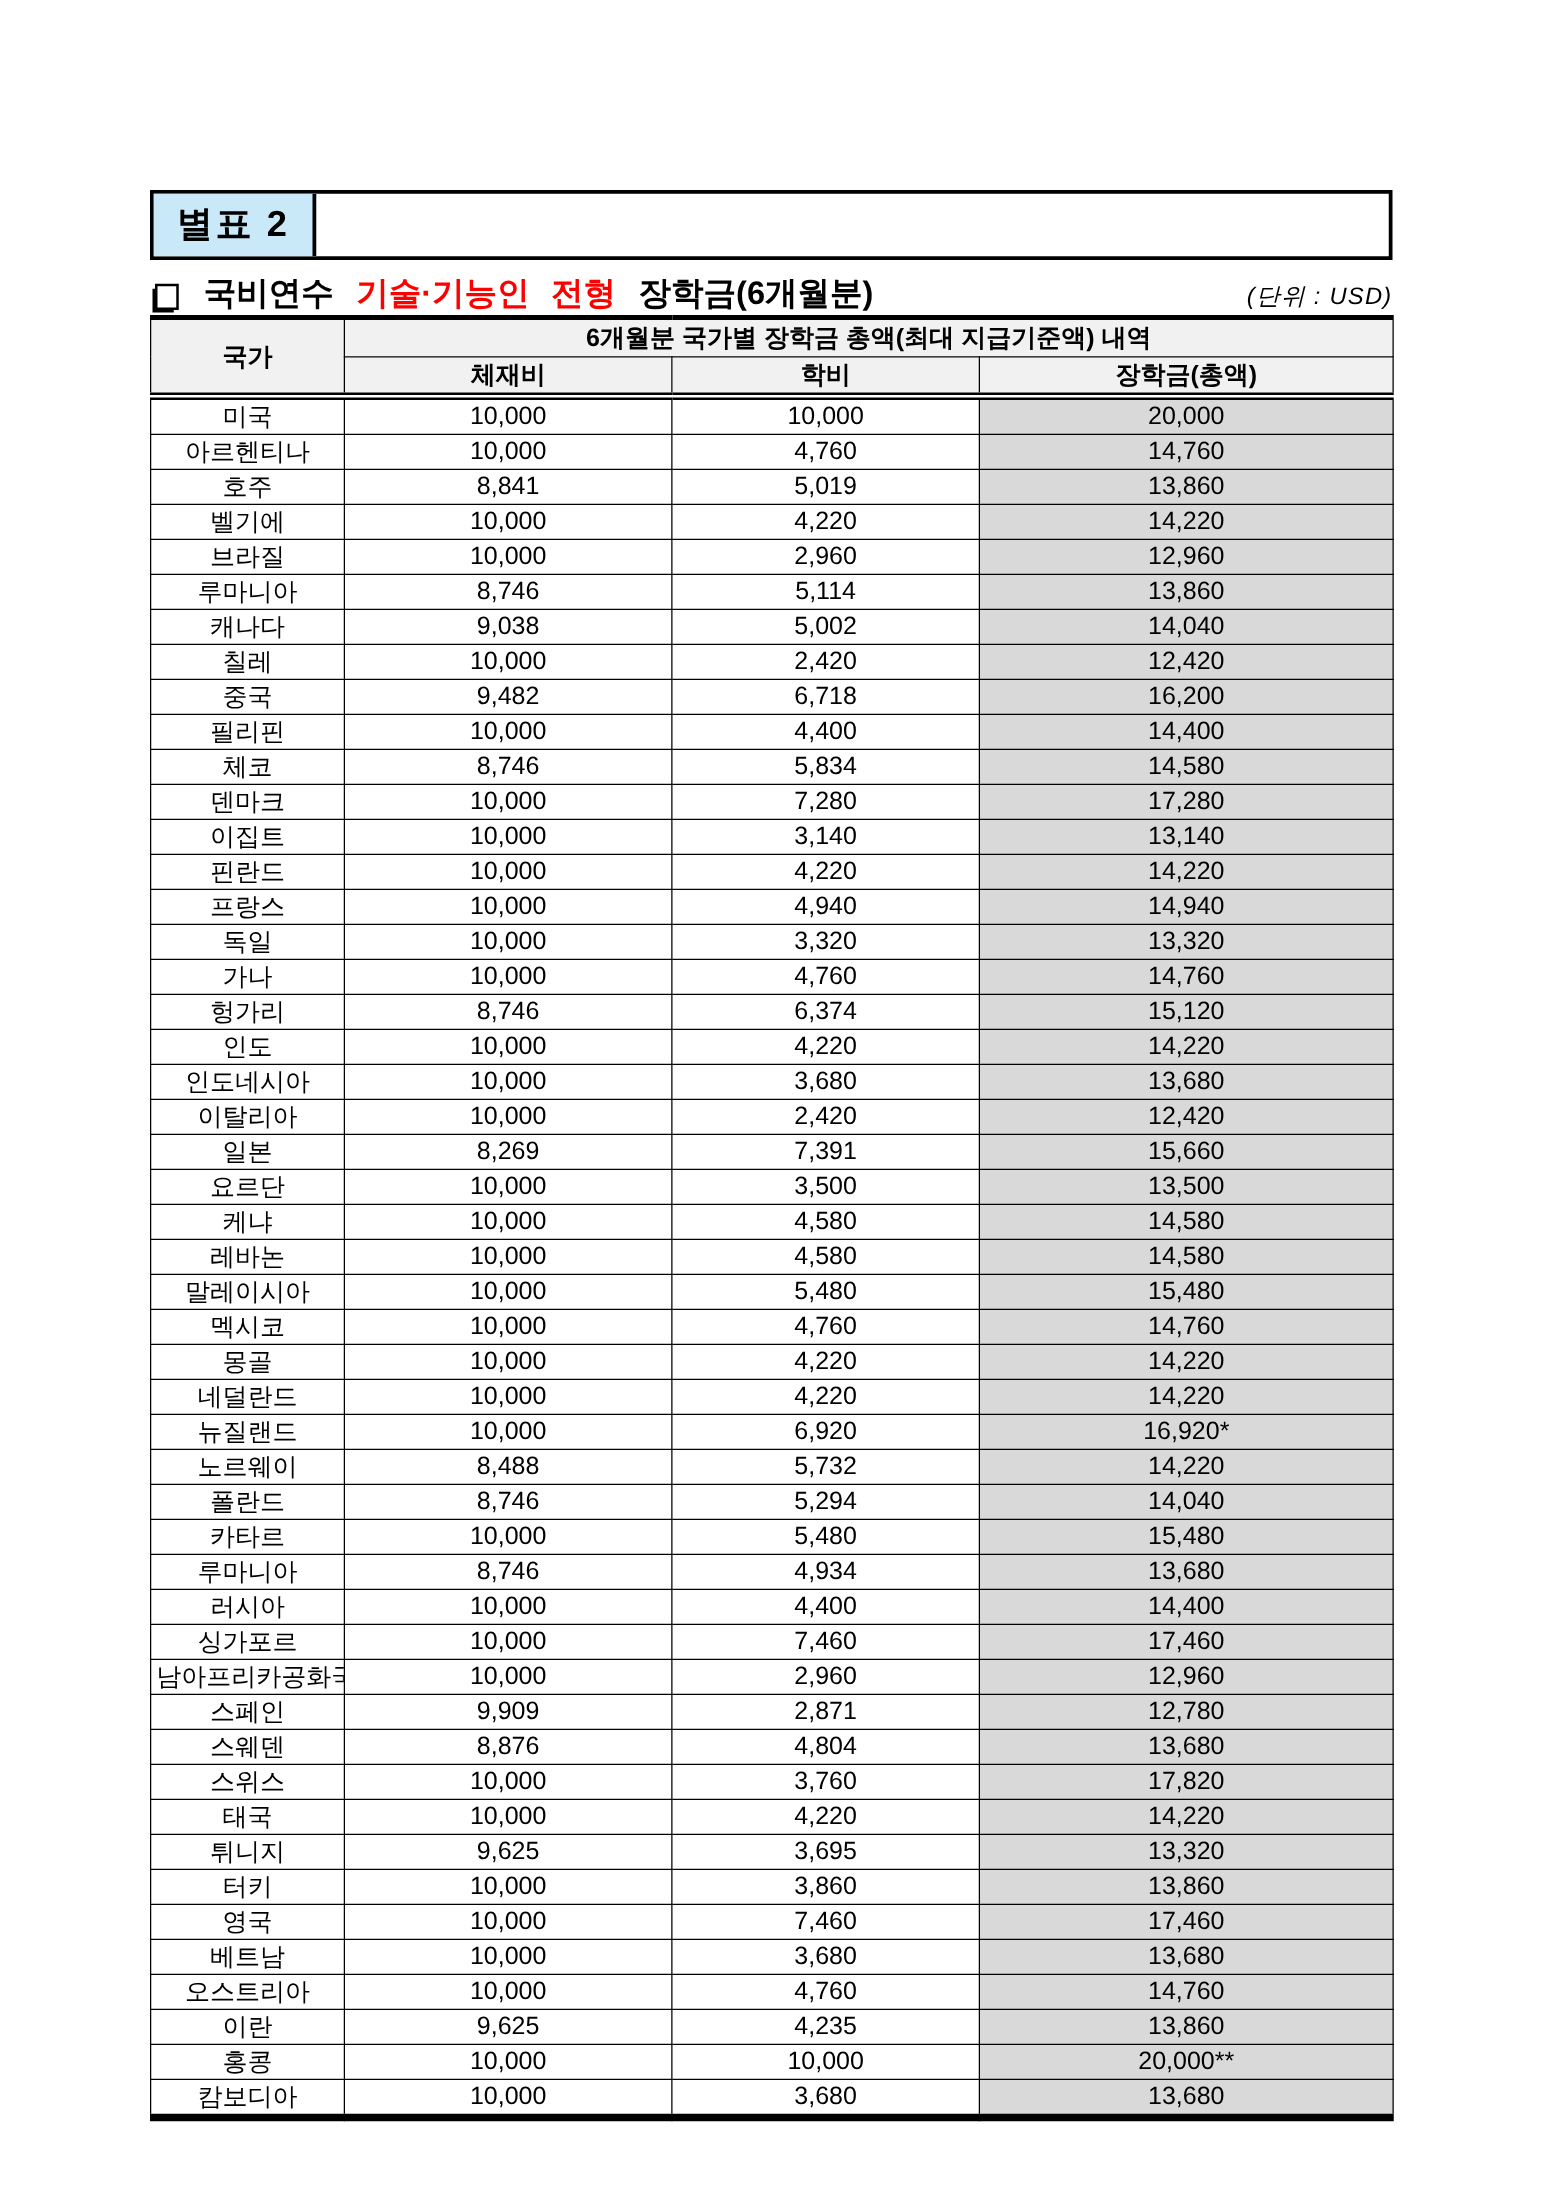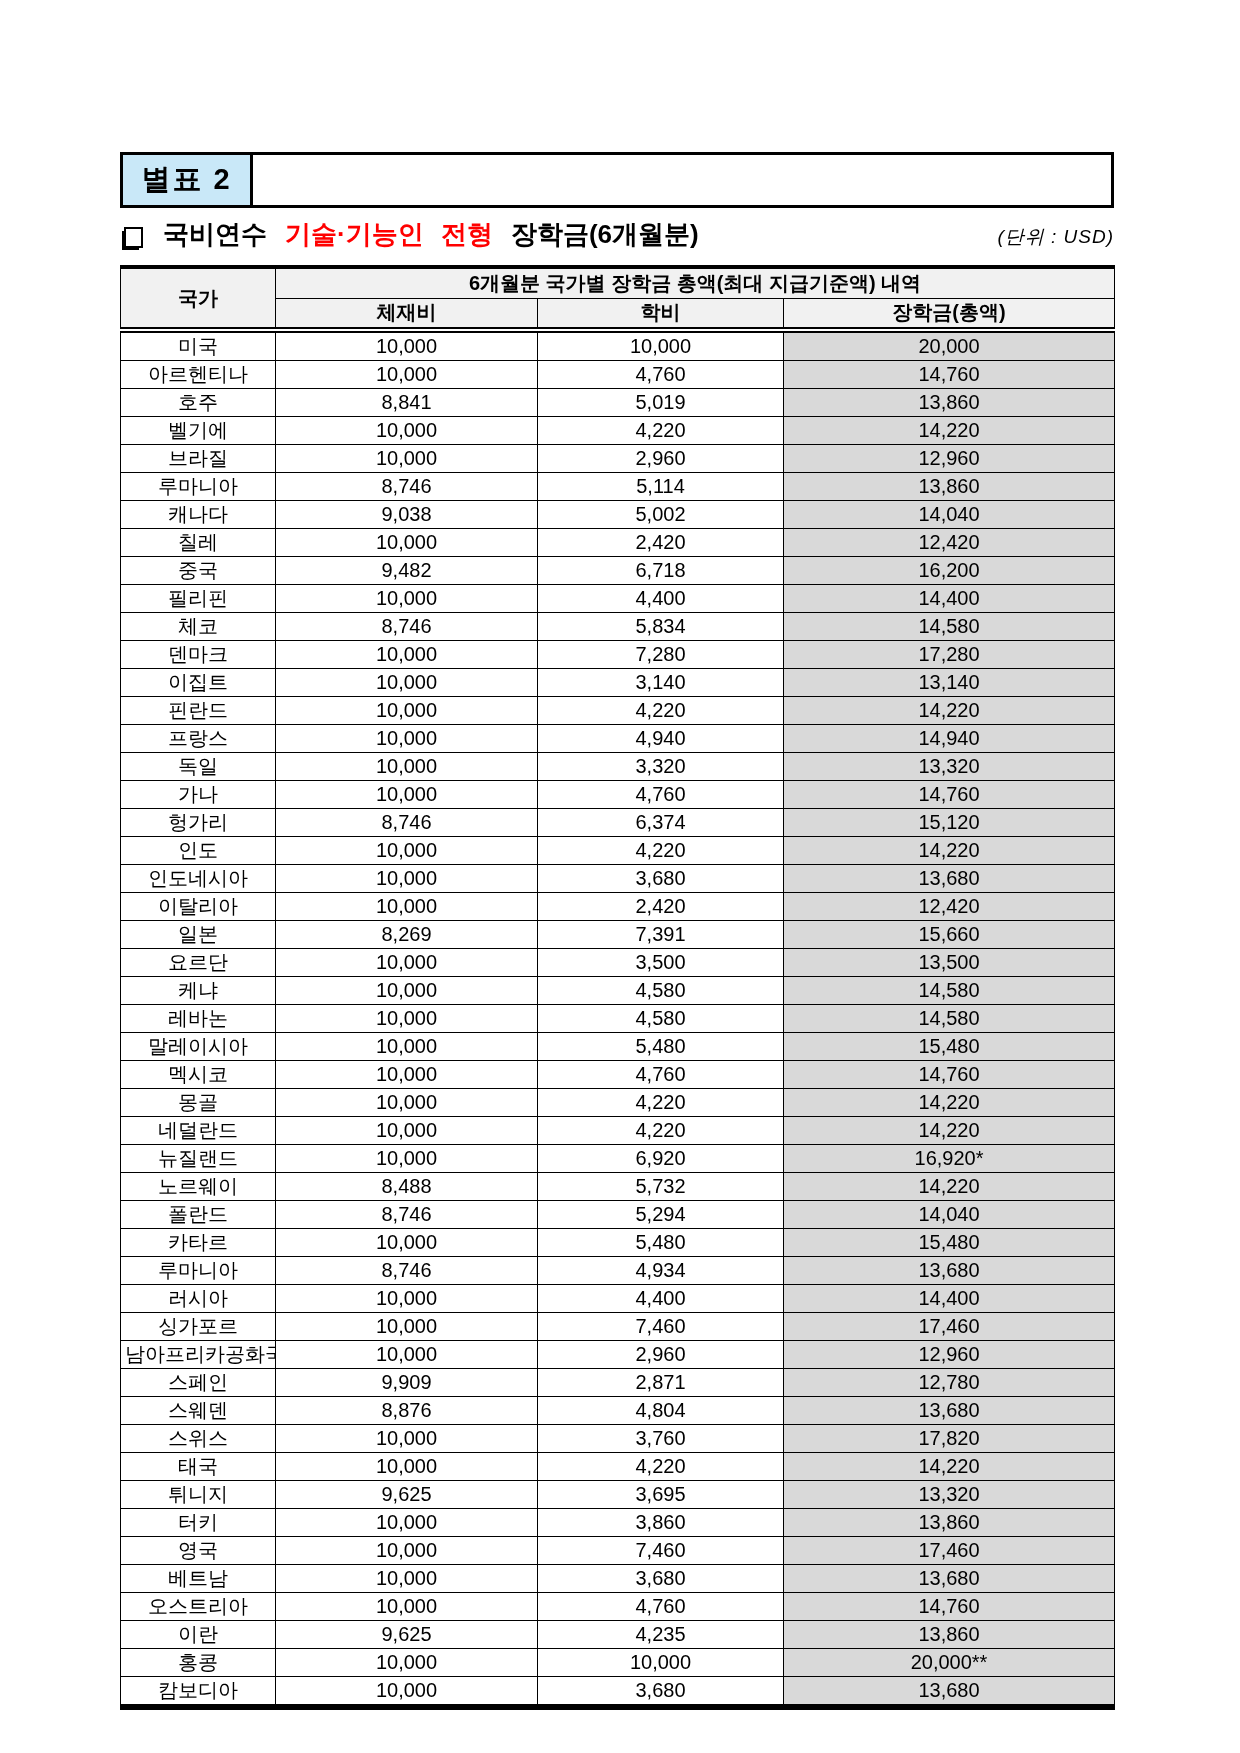--- a/index.html
+++ b/index.html
@@ -69,21 +69,20 @@
     margin-left: auto;
     font-size: 19px; font-weight: normal;
     align-self: flex-end;
     padding-bottom: 2px;
     letter-spacing: 1px;
     font-style: italic;
   }
 
   
   table {
-    margin-top: 13px;
     width: 994px;
     table-layout: fixed;
     border-collapse: collapse;
   }
   th, td {
     border: 1.5px solid var(--line);
     padding: 0 4px;
     text-align: center;
     white-space: nowrap;
     overflow: hidden;

